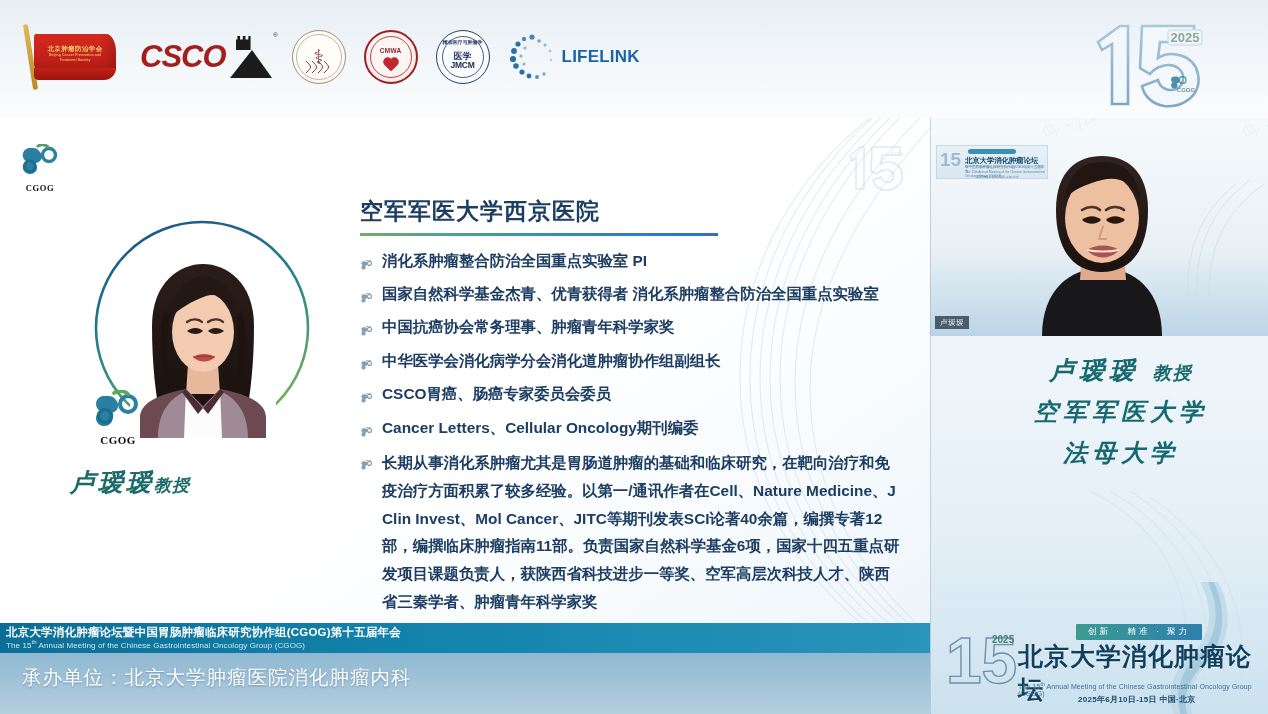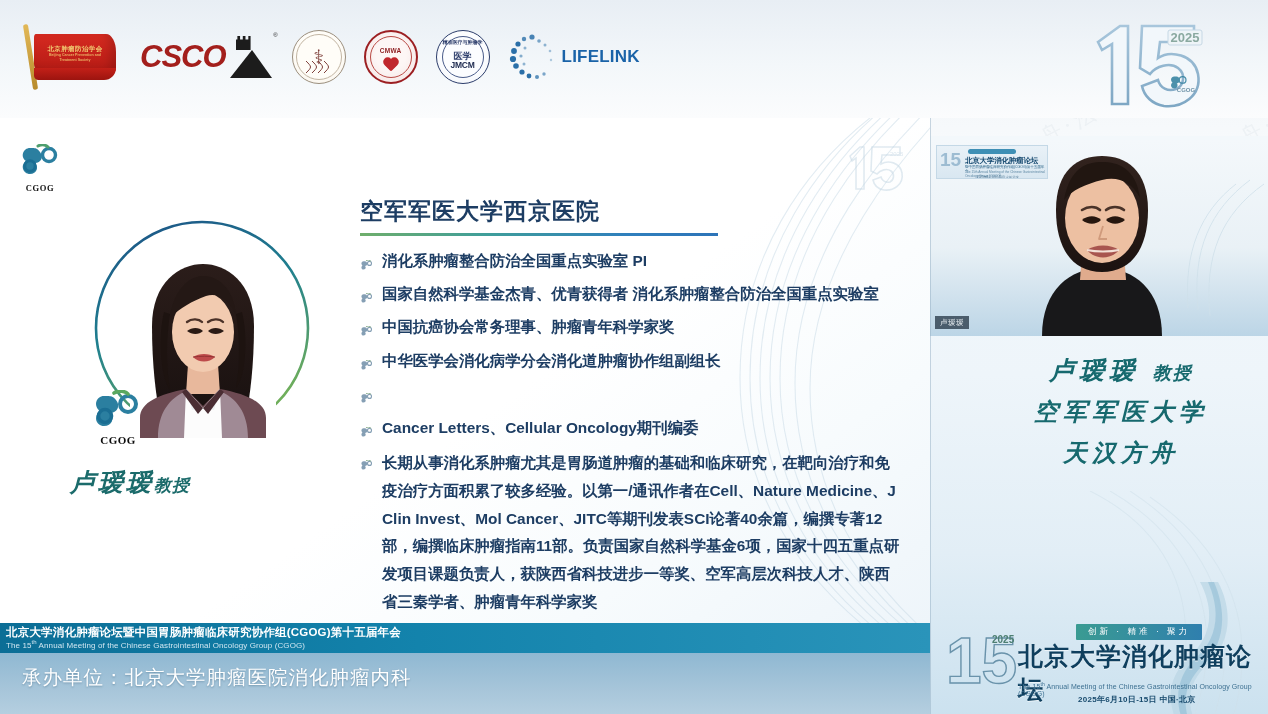--- a/index.html
+++ b/index.html
@@ -608,20 +608,21 @@
                 <path d="M6.5 .4 C8 -.3 9.6 .1 10.3 .9" stroke="#6f9a76" stroke-width="1.1" fill="none" stroke-linecap="round"></path>
               </svg></span>
             <span class="bl-text">中华医学会消化病学分会消化道肿瘤协作组副组长</span>
           </li>
           <li>
             <span class="bl-icon"><svg viewBox="0 0 13 11" width="13" height="11">
                 <path d="M3.5 1.2 C1.4 1.2 .6 4 2.4 5.4 C.6 6.8 1.4 9.6 3.5 9.6 C5.6 9.6 6.4 7.4 5 6 C7 6 8.2 4 6.9 2.4 C6 1 4.7 1.2 3.5 1.2Z" fill="#5d7f9c"></path>
                 <circle cx="9.5" cy="3.4" r="2" fill="none" stroke="#5d7f9c" stroke-width="1.1"></circle>
                 <path d="M6.5 .4 C8 -.3 9.6 .1 10.3 .9" stroke="#6f9a76" stroke-width="1.1" fill="none" stroke-linecap="round"></path>
               </svg></span>
+            <span class="bl-text">CSCO胃癌、肠癌专家委员会委员</span>
           </li>
           <li>
             <span class="bl-icon"><svg viewBox="0 0 13 11" width="13" height="11">
                 <path d="M3.5 1.2 C1.4 1.2 .6 4 2.4 5.4 C.6 6.8 1.4 9.6 3.5 9.6 C5.6 9.6 6.4 7.4 5 6 C7 6 8.2 4 6.9 2.4 C6 1 4.7 1.2 3.5 1.2Z" fill="#5d7f9c"></path>
                 <circle cx="9.5" cy="3.4" r="2" fill="none" stroke="#5d7f9c" stroke-width="1.1"></circle>
                 <path d="M6.5 .4 C8 -.3 9.6 .1 10.3 .9" stroke="#6f9a76" stroke-width="1.1" fill="none" stroke-linecap="round"></path>
               </svg></span>
             <span class="bl-text">Cancer Letters、Cellular Oncology期刊编委</span>
           </li>
           <li class="para">
@@ -705,21 +706,21 @@
         <path d="M70 6 C148 60 176 130 156 216 C142 266 116 296 80 300"></path>
       </g>
     </svg>
 
     <div class="speaker-title">
       <div class="sp-line sp-line1">
         <span>卢瑷瑷</span>
         <span class="rank">教授</span>
       </div>
       <div class="sp-line sp-line2">空军军医大学</div>
-      <div class="sp-line sp-line3">天汉方舟</div>
+      <div class="sp-line sp-line3">法母大学</div>
     </div>
 
     <div class="conf-logo-block">
       <svg class="ribbon" viewBox="0 0 120 150">
         <path d="M62 0 C78 30 72 56 52 74 C30 94 26 120 44 150 L62 150 C46 122 50 100 70 82 C92 62 96 30 80 0Z" fill="#bcd7e6" opacity=".9"></path>
         <path d="M70 0 C84 32 78 58 58 76 C38 94 34 122 50 150 L56 150 C42 124 46 102 64 84 C86 64 90 32 76 0Z" fill="#8fbcd4" opacity=".7"></path>
       </svg>
       <div class="cl-slogan">创新 · 精准 · 聚力</div>
       <div class="cl-15">15</div>
       <div class="cl-2025">2025</div>

